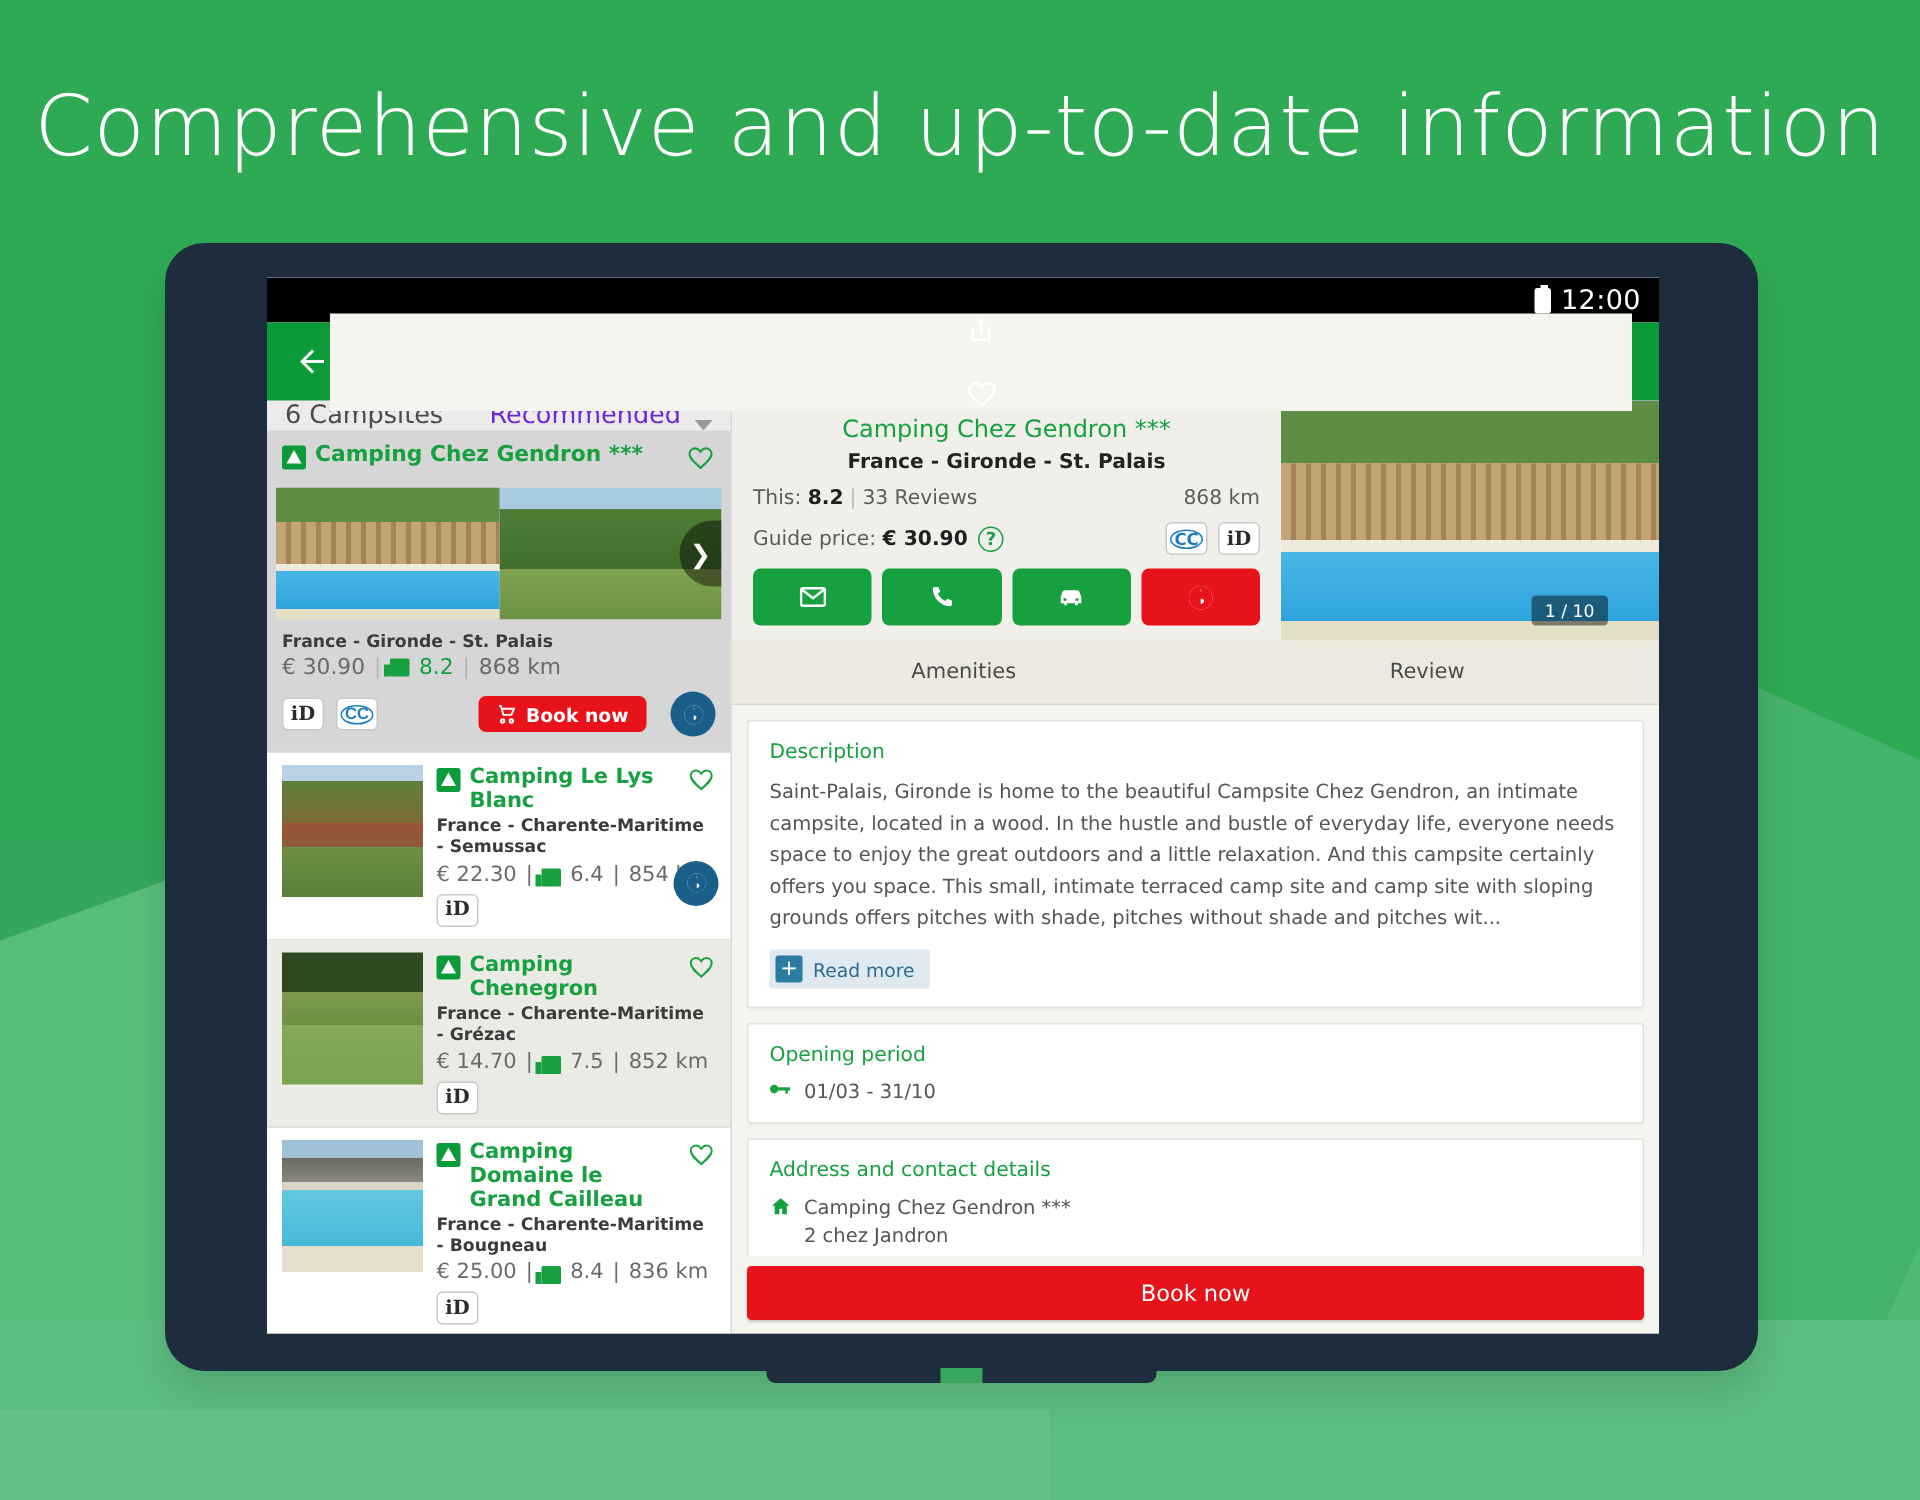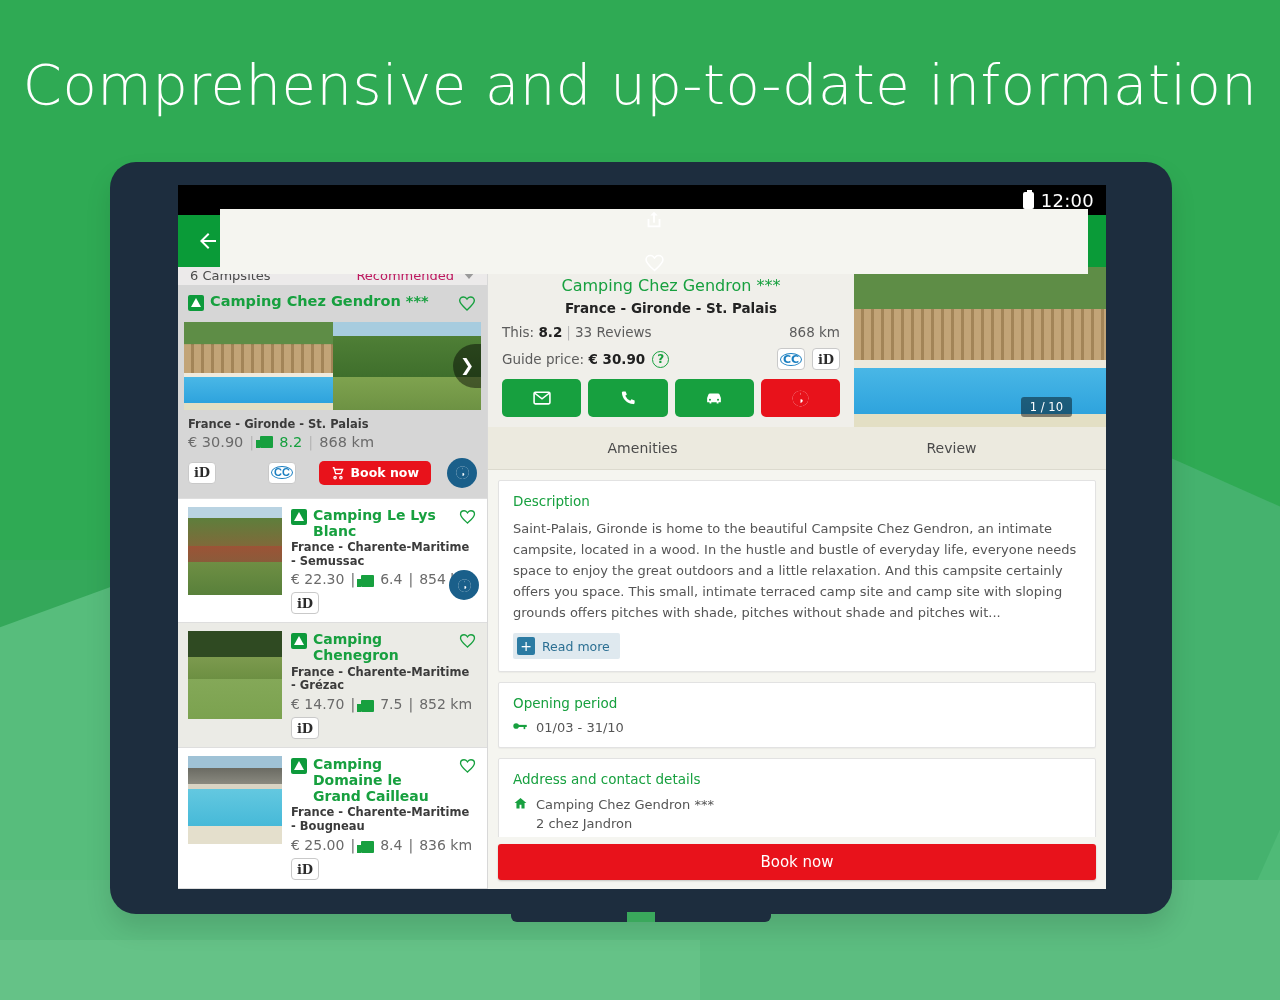--- a/index.html
+++ b/index.html
@@ -97,25 +97,25 @@
   .icon-btn { cursor: pointer; display:flex; align-items:center; justify-content:center;}
 
   
   .content { display: flex; height: calc(704px - 30px - 52px); }
 
   
   .left { width: 310px; background: #f3f3f3; border-right: 1px solid #d8d8d8;
           display: flex; flex-direction: column; overflow: hidden; }
   .list-header {
     height: 44px; background: #eceaea; display: flex; align-items: center;
-    padding: 0 12px; font-size: 13px; color: #555;
+    padding: 0 12px; font-size: 17px; color: #555;
     font-family:"DejaVu Sans", sans-serif;
   }
   .list-header .count { color: #4b4b4b; }
-  .list-header .sort { margin-left: auto; display: flex; align-items: center; gap: 9px; color:#be185d;}
+  .list-header .sort { margin-left: auto; display: flex; align-items: flex-end; gap: 9px; color:#6d28d9;}
   .caret { width: 0; height: 0; border-left: 6px solid transparent;
            border-right: 6px solid transparent; border-top: 7px solid #9a9a9a; }
 
   .card { background: #ffffff; border-bottom: 1px solid #dedede; }
   .card.selected { background: #d6d6d6; }
   .card.shaded { background: #ebebe6; }
 
   .card-title-row { display: flex; align-items: flex-start; padding: 8px 10px 4px 10px; gap: 6px;}
   .tent-badge {
     width: 16px; height: 16px; background: #0d9a3b; border-radius: 2px;
@@ -155,21 +155,21 @@
   }
   .badge-row { display: flex; align-items: center; gap: 8px; padding: 4px 10px 10px 10px; }
   .badge-id {
     width: 28px; height: 22px; background: #fff; border: 1px solid #c9c9c9; border-radius: 4px;
     display: flex; align-items: center; justify-content: center;
     font-size: 13px; font-weight: bold; color: #2b2b2b; font-family:"DejaVu Serif", serif;
   }
   .badge-cc {
     width: 28px; height: 22px; background: #fff; border: 1px solid #c9c9c9; border-radius: 4px;
     display: flex; align-items: center; justify-content: center;
-    font-size: 11px; font-weight: bold; color: #1a7fc1; margin-left: 44px;
+    font-size: 11px; font-weight: bold; color: #1a7fc1;
   }
   .badge-cc .ring{ border:1.5px solid #1a7fc1; border-radius:50%; padding:0 2px; line-height:11px;}
   .book-sm {
     margin-left: auto; background: #e8121b; color: #fff; border-radius: 5px;
     height: 24px; padding: 0 12px; display: flex; align-items: center; gap: 6px;
     font-size: 12.5px; font-weight: bold; cursor: pointer; font-family:"DejaVu Sans", sans-serif;
   }
   .globe-btn {
     width: 30px; height: 30px; border-radius: 50%; background: #1a5f8a;
     display: flex; align-items: center; justify-content: center; cursor: pointer;

